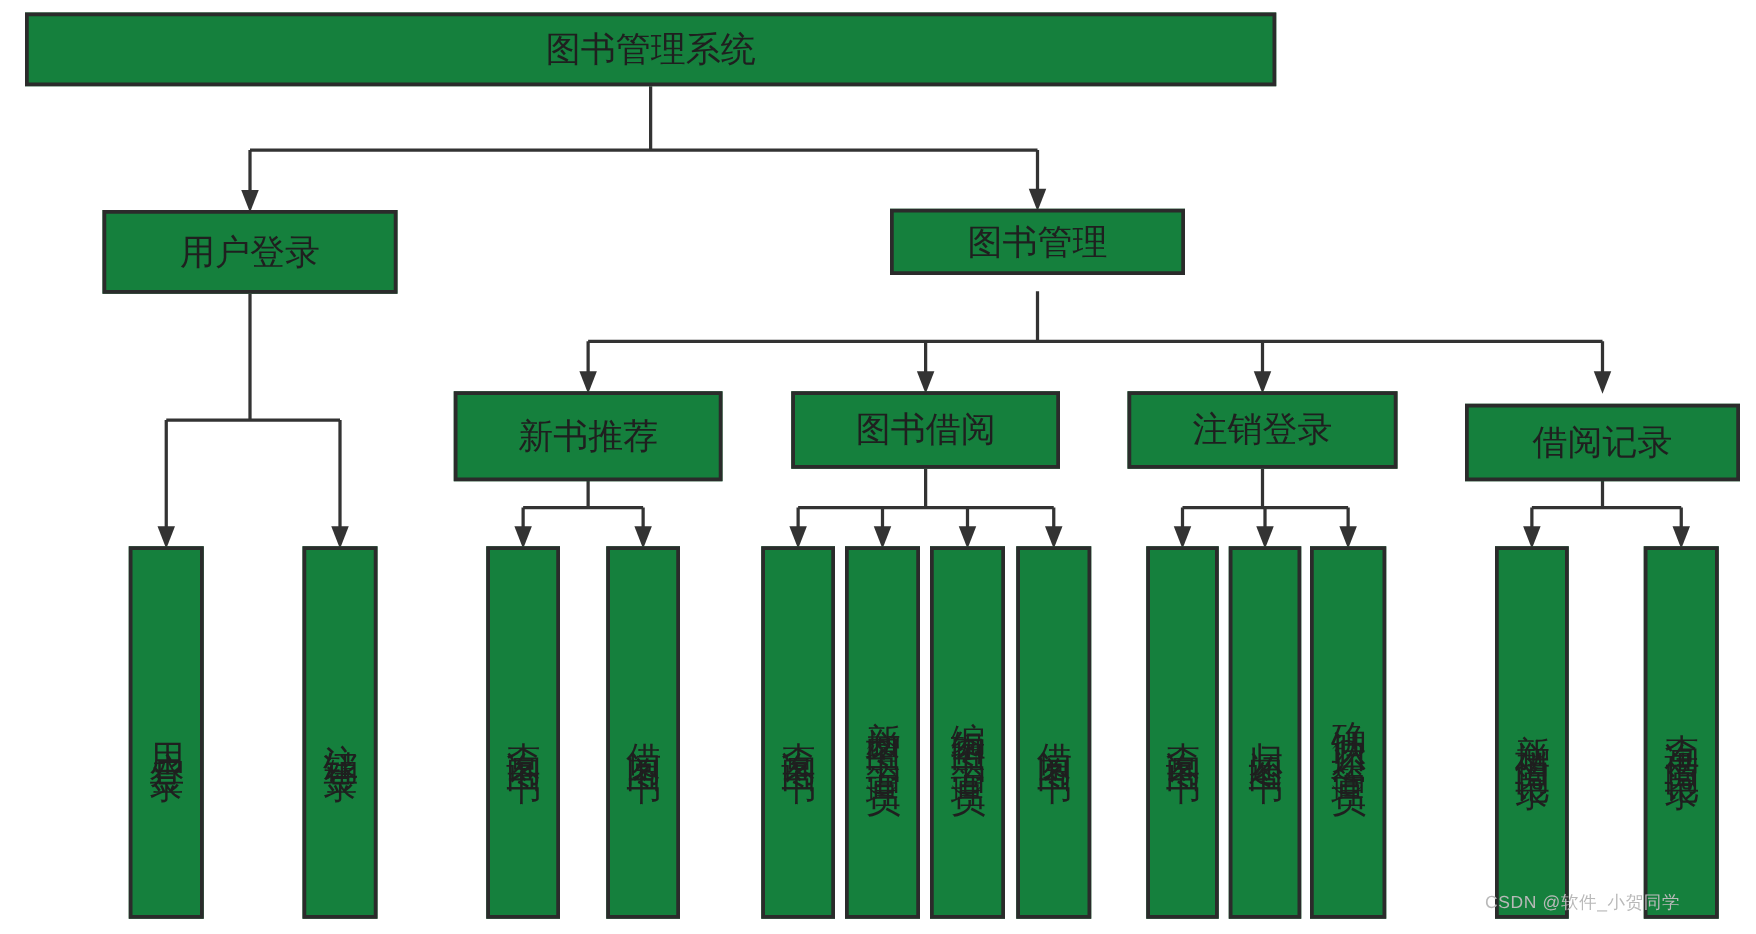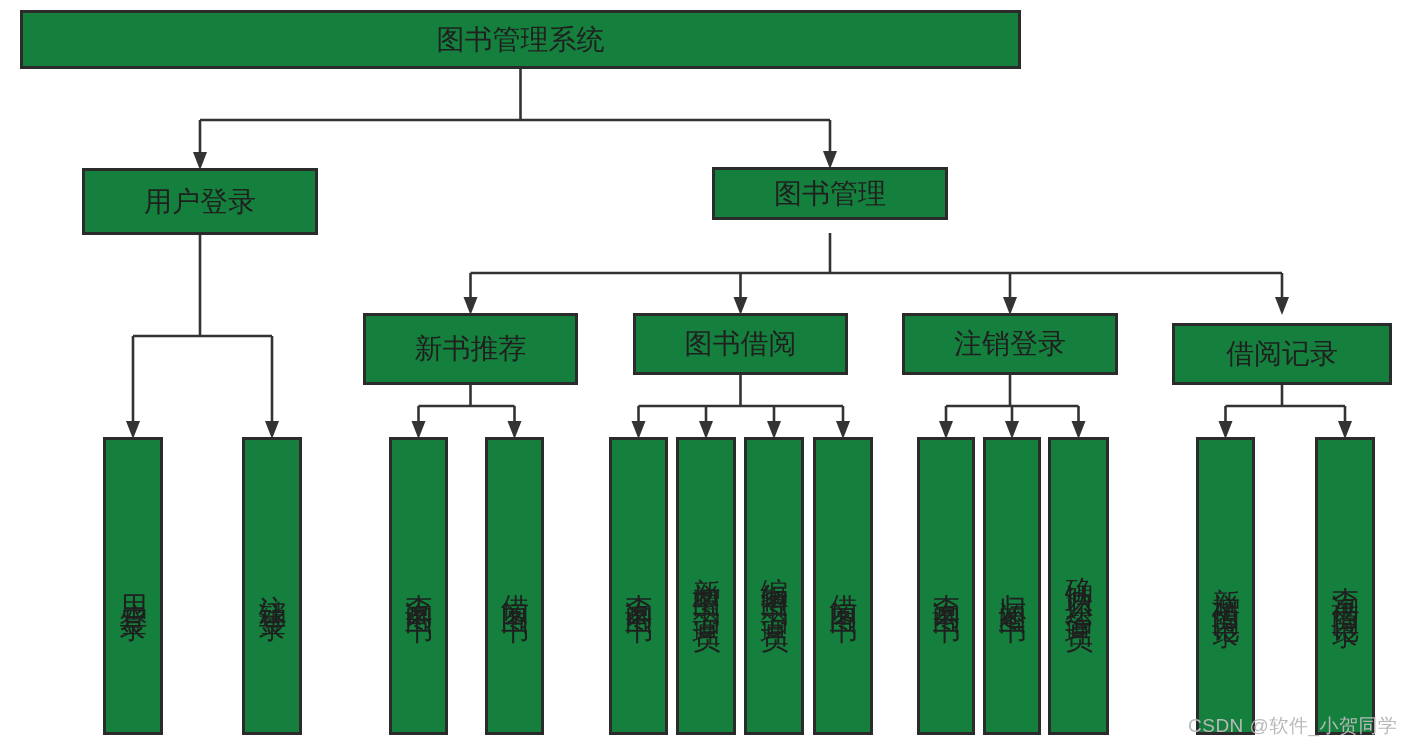--- a/index.html
+++ b/index.html
@@ -38,21 +38,21 @@
   .node.v {
     writing-mode: vertical-rl;
     text-orientation: mixed;
     letter-spacing: 7px;
     white-space: normal;
   }
   #watermark {
     position: absolute;
     left: 1188px;
     top: 713px;
-    font-size: 19px;
+    font-size: 14px;
     letter-spacing: 0.5px;
     color: var(--wm, #b9b9b9);
     z-index: 5;
     white-space: nowrap;
   }
 </style>
 </head>
 <body>
 
 <div id="stage">

